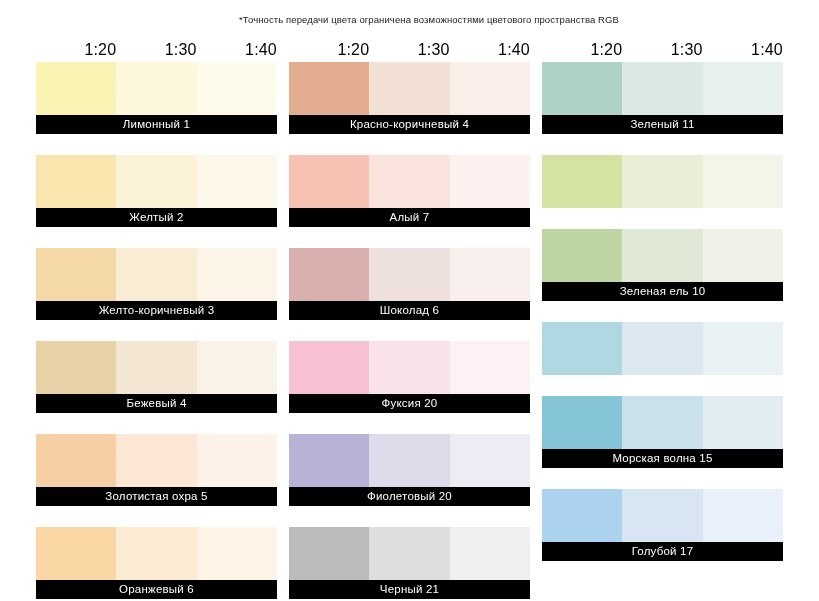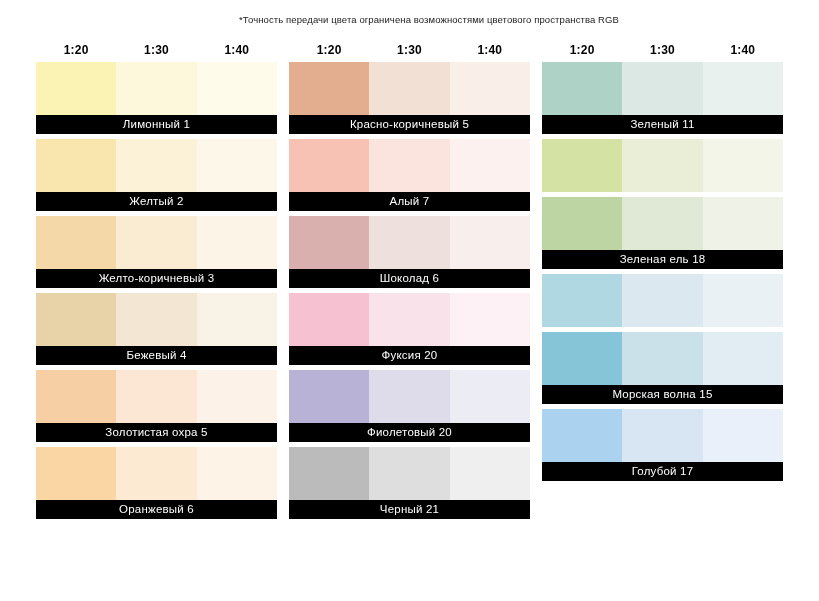--- a/index.html
+++ b/index.html
@@ -54,31 +54,30 @@
 
   
   .ratio-header {
     display: flex;
     flex-direction: row;
     height: 24px;
     align-items: center;
   }
   .ratio-header .ratio {
     flex: 1 1 0;
-    text-align: center;
-    font-size: 12px;
+    text-align: right;
+    font-size: 16px;
     line-height: 14px;
     color: #000;
     letter-spacing: 0.2px;
-    font-weight: bold;
   }
 
   
   .card {
-    margin-bottom: 5px;
+    margin-bottom: 21px;
     width: 241px;
   }
   .card.spacer {
     visibility: hidden;
   }
   .swatches {
     display: flex;
     flex-direction: row;
     height: 53px;
     width: 241px;
@@ -171,21 +170,21 @@
           <div class="ratio">1:20</div>
           <div class="ratio">1:30</div>
           <div class="ratio">1:40</div>
         </div>
         <div class="card">
           <div class="swatches">
             <div class="swatch" title="#e3ae8f" style="background: rgb(227, 174, 143);"></div>
             <div class="swatch" title="#f2e0d4" style="background: rgb(242, 224, 212);"></div>
             <div class="swatch" title="#faeee8" style="background: rgb(250, 238, 232);"></div>
           </div>
-          <div class="namebar">Красно-коричневый 5</div>
+          <div class="namebar">Красно-коричневый 4</div>
         </div>
         <div class="card">
           <div class="swatches">
             <div class="swatch" title="#f7c2b4" style="background: rgb(247, 194, 180);"></div>
             <div class="swatch" title="#fbe3de" style="background: rgb(251, 227, 222);"></div>
             <div class="swatch" title="#fdf1ef" style="background: rgb(253, 241, 239);"></div>
           </div>
           <div class="namebar">Алый 7</div>
         </div>
         <div class="card">
@@ -241,21 +240,21 @@
             <div class="swatch" title="#eaeed7" style="background: rgb(234, 238, 215);"></div>
             <div class="swatch" title="#f2f5e7" style="background: rgb(242, 245, 231);"></div>
           </div>
         </div>
         <div class="card">
           <div class="swatches">
             <div class="swatch" title="#bdd4a3" style="background: rgb(189, 212, 163);"></div>
             <div class="swatch" title="#e0e8d6" style="background: rgb(224, 232, 214);"></div>
             <div class="swatch" title="#eef2e7" style="background: rgb(238, 242, 231);"></div>
           </div>
-          <div class="namebar">Зеленая ель 18</div>
+          <div class="namebar">Зеленая ель 10</div>
         </div>
         <div class="card">
           <div class="swatches">
             <div class="swatch" title="#b0d8e3" style="background: rgb(176, 216, 227);"></div>
             <div class="swatch" title="#dbe8ef" style="background: rgb(219, 232, 239);"></div>
             <div class="swatch" title="#e9f1f5" style="background: rgb(233, 241, 245);"></div>
           </div>
         </div>
         <div class="card">
           <div class="swatches">

